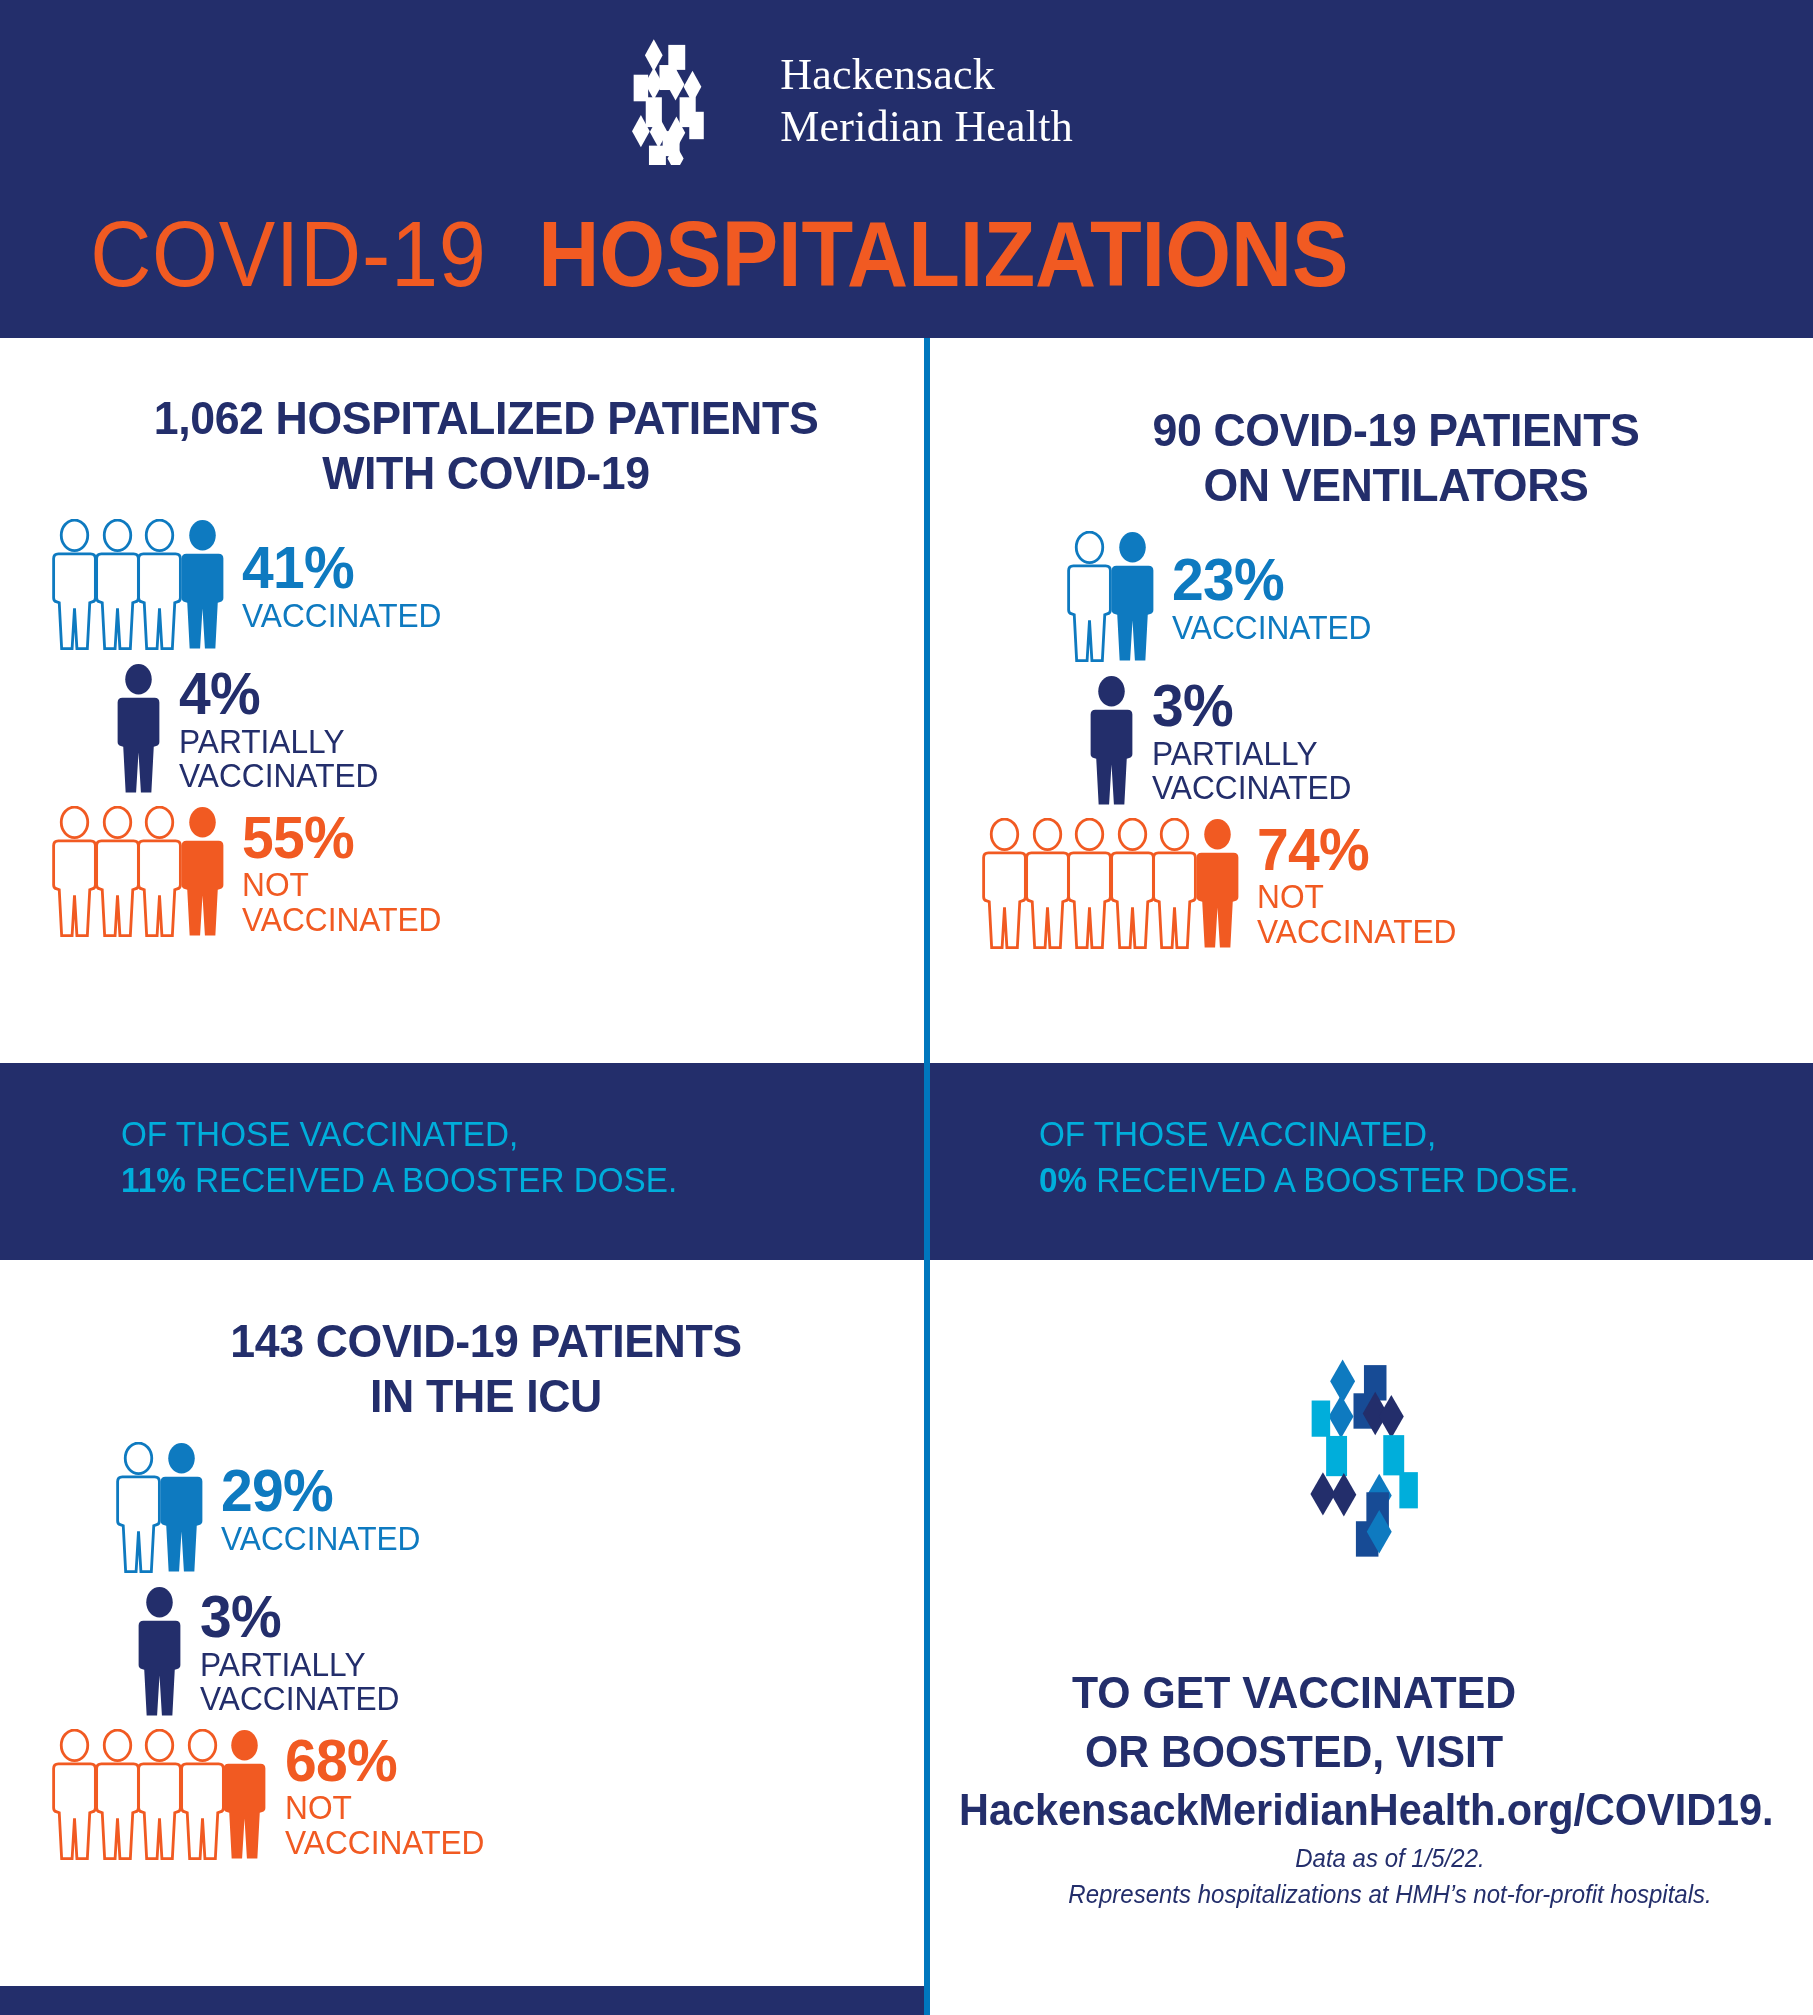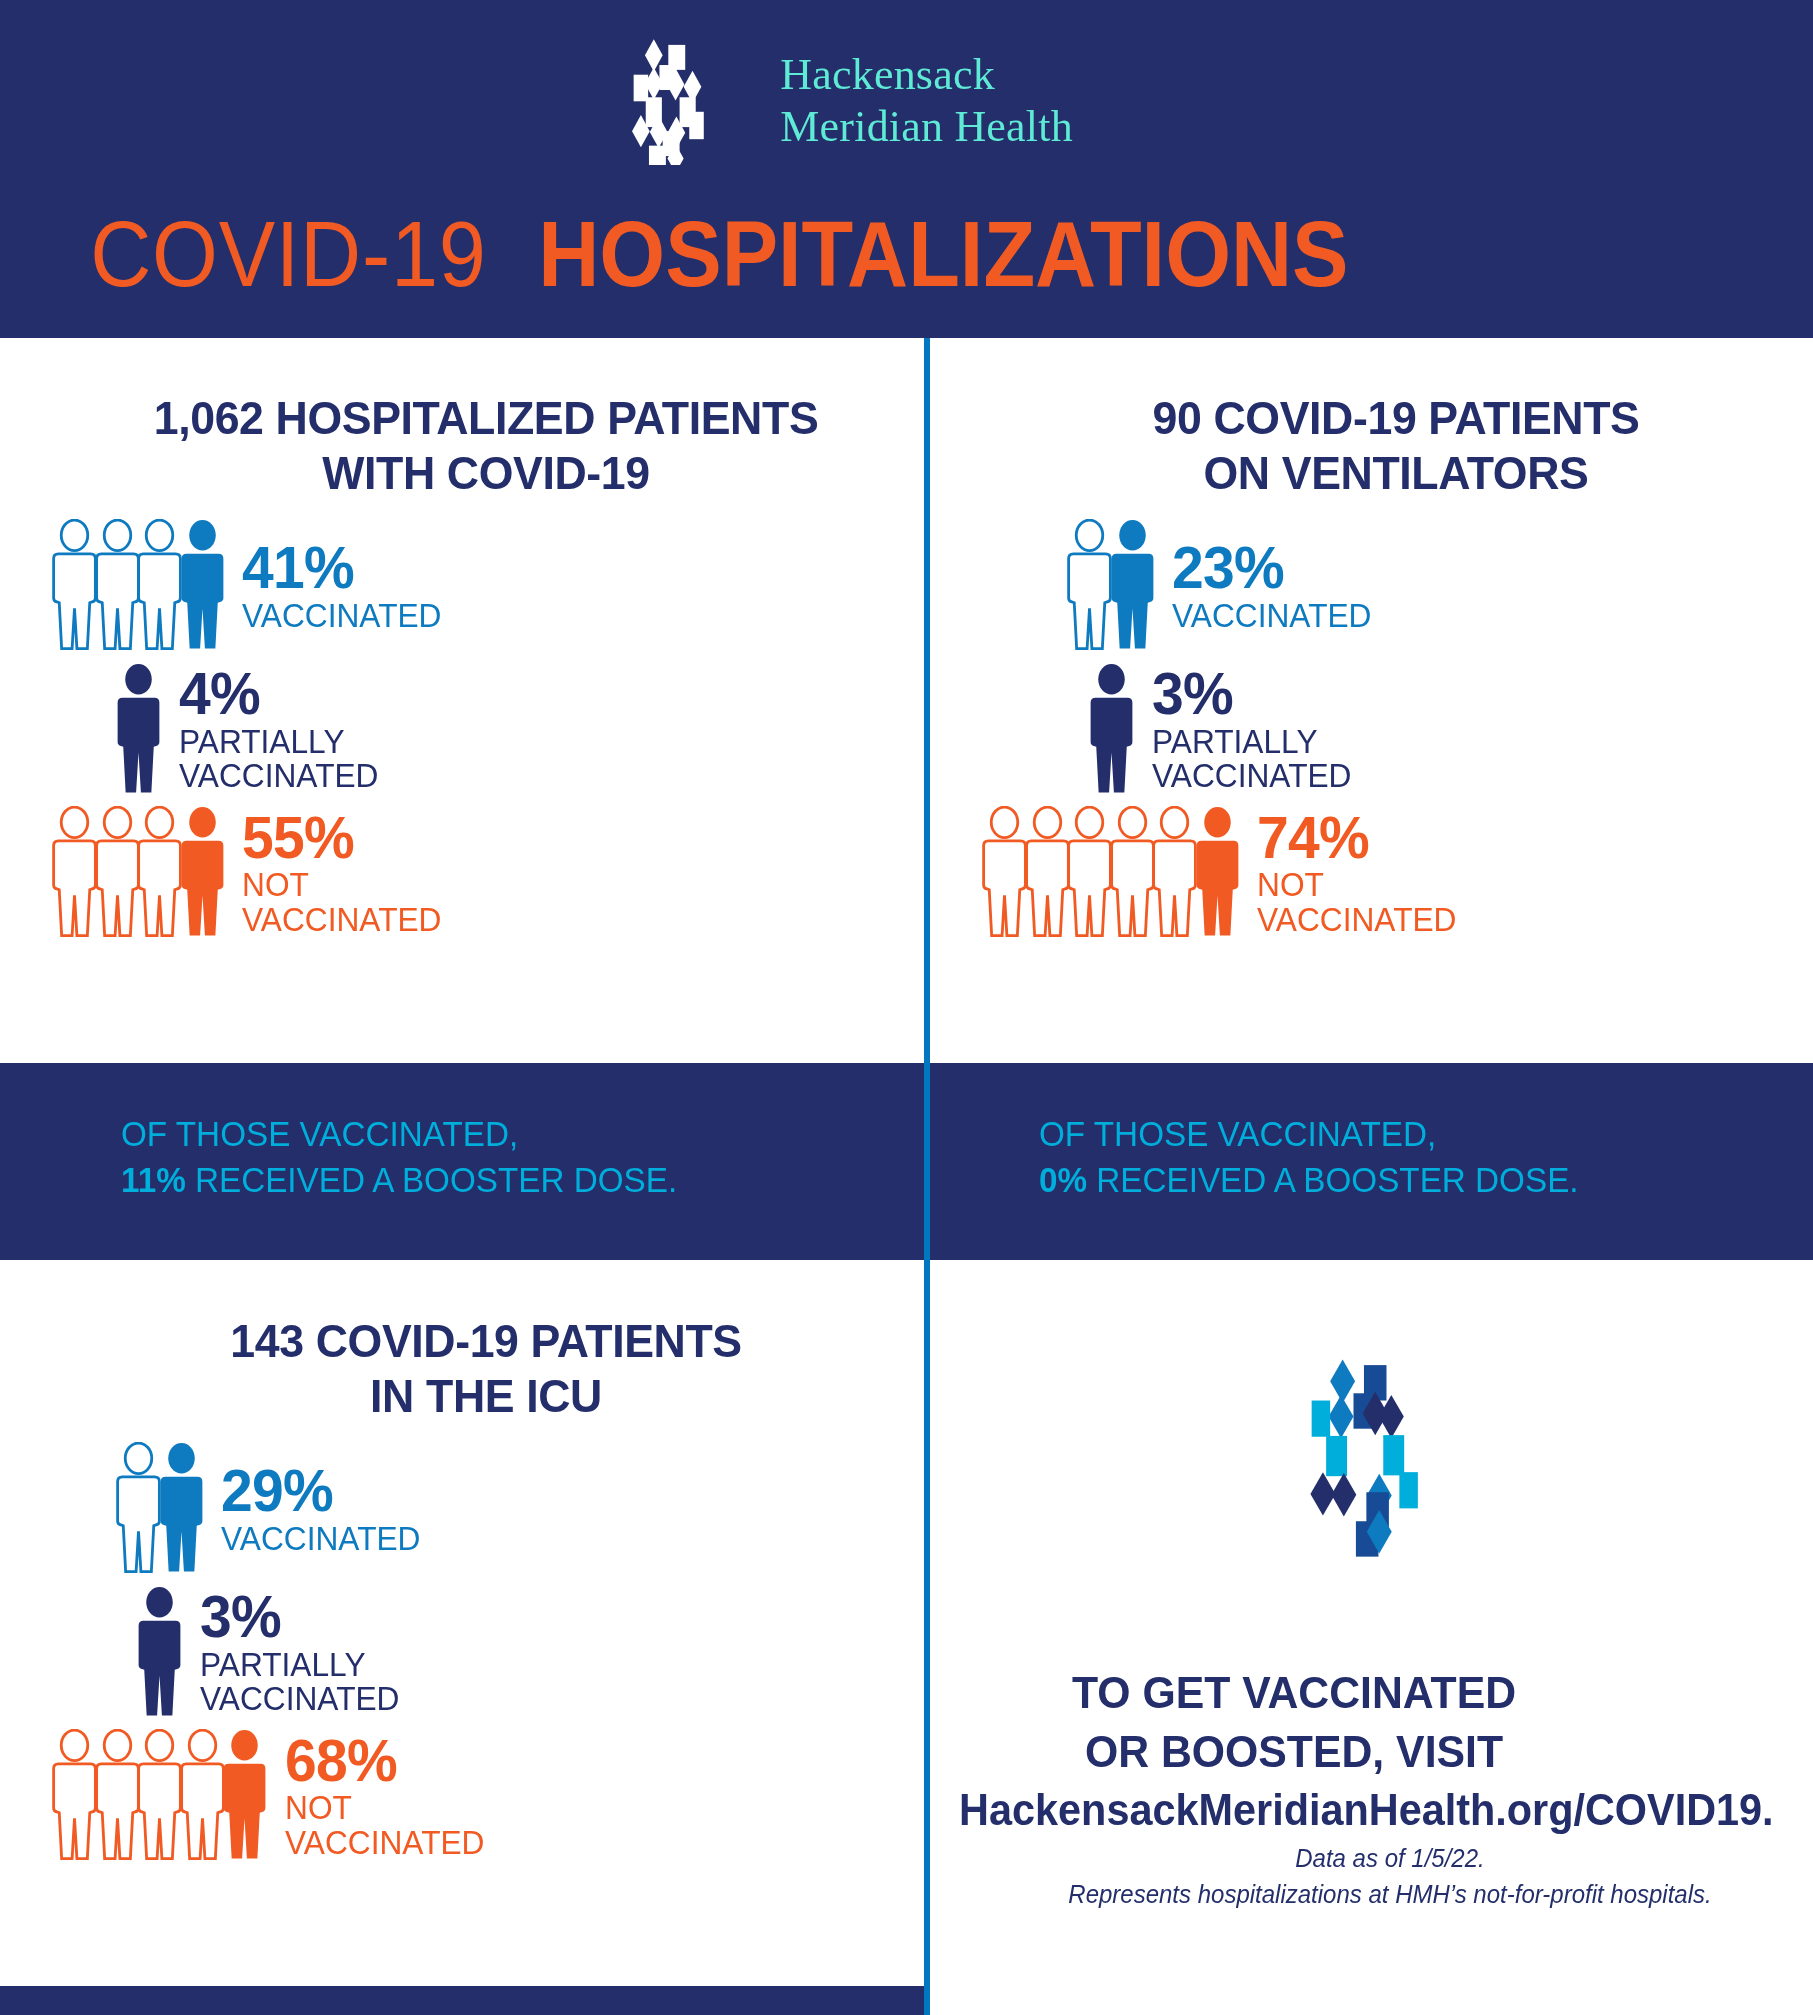--- a/index.html
+++ b/index.html
@@ -17,21 +17,21 @@
     background:#232E6B;
   }
   #brand-lockup {
     position:absolute; left:628px; top:36px;
     width:564px; height:129px;
     display:flex; align-items:center; gap:19.3px;
   }
   #brand-mark { width:133px; height:129px; position:relative; flex:0 0 auto; }
   #brand-words { display:flex; flex-direction:column; justify-content:center; }
   .brand-line {
-    color:#5eead4;
+    color:#ffffff;
     font-family:"Liberation Serif", serif;
     font-size:44px; line-height:1.17; letter-spacing:0.2px;
     white-space:nowrap;
   }
   .brand-line .ital { }
 
   #page-title {
     position:absolute; left:0; top:202px; width:1457px;
     text-align:center; white-space:nowrap;
   }
@@ -53,21 +53,21 @@
     position:absolute; left:924px; top:338px; width:5.6px; height:923px;
     background:#0077BE;
   }
   #vdivider-bottom {
     position:absolute; left:924px; top:1261px; width:5.6px; height:959px;
     background:#0077BE;
   }
 
   .panel { position:absolute;padding-left:48px; }
   #panel-hosp      { left:0;    top:338px;  width:924px; height:725px; }
-  #panel-vent      { left:930px; top:338px; width:884px; height:725px; }
+  #panel-vent      { left:930px; top:350px; width:884px; height:725px; }
   #panel-icu       { left:0;    top:1261px; width:924px; height:725px; }
   #panel-cta       { left:930px; top:1261px; width:884px; height:959px; }
 
   .band-booster {
     position:absolute; background:#232E6B;
   }
   #band-hosp { left:0;      top:1063px; width:924px; height:197px; }
   #band-vent { left:930px; top:1063px; width:884px; height:197px; }
   #band-icu  { left:0;      top:1986px; width:924px; height:234px; }
 

